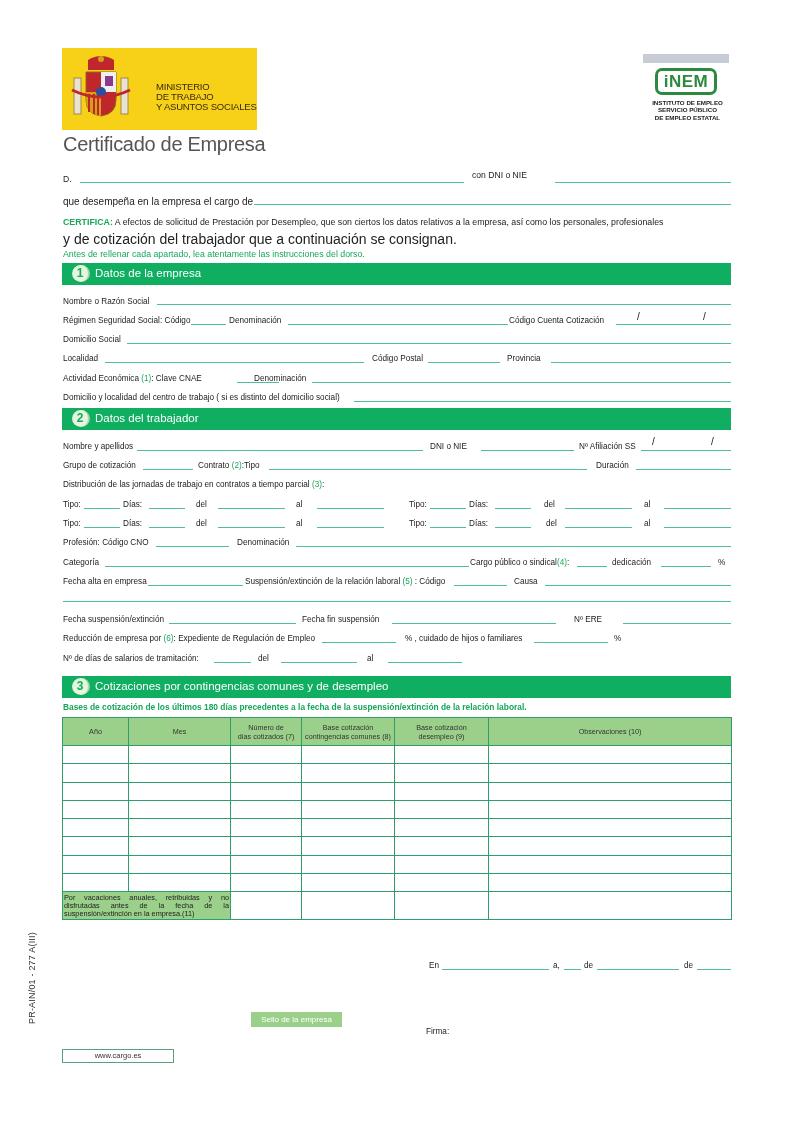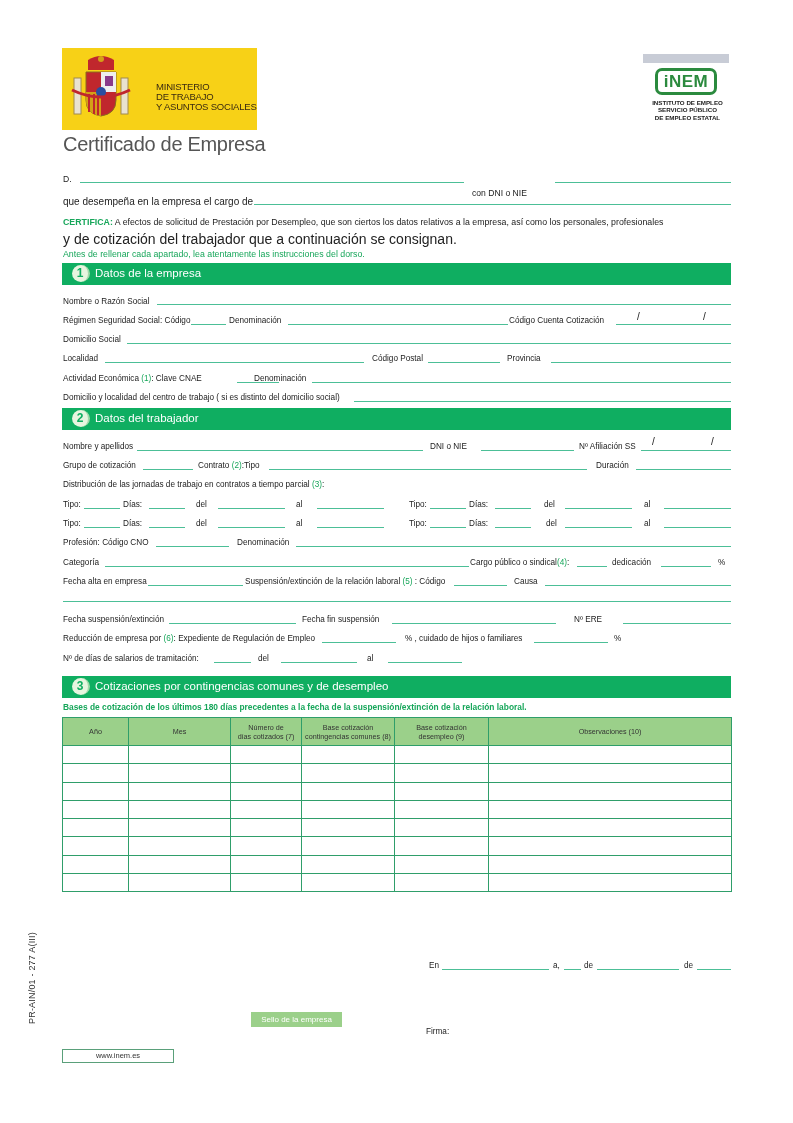--- a/index.html
+++ b/index.html
@@ -65,21 +65,21 @@
 <div class="abs inem-sub">
   <div>INSTITUTO DE EMPLEO</div>
   <div>SERVICIO PÚBLICO</div>
   <div>DE EMPLEO ESTATAL</div>
 </div>
 
 <div class="abs title">Certificado de Empresa</div>
 
 <span class="lbl" style="left:63px;top:174px;font-size:8.6px">D.</span>
 <div class="line" style="left:80px;top:182px;width:384px"></div>
-<span class="lbl" style="left:472px;top:188px;font-size:8.6px">con DNI o NIE</span>
+<span class="lbl" style="left:472px;top:170px;font-size:8.6px">con DNI o NIE</span>
 <div class="line" style="left:555px;top:182px;width:176px"></div>
 
 <span class="lbl" style="left:63px;top:196px;font-size:10px">que desempeña en la empresa el cargo de</span>
 <div class="line" style="left:254px;top:204px;width:477px"></div>
 
 <div class="lbl" style="left:63px;top:217px;font-size:8.8px">
   <b class="green-t">CERTIFICA:</b>
   <span>A efectos de solicitud de Prestación por Desempleo, que son ciertos los datos relativos a la empresa, así como los personales, profesionales</span>
 </div>
 <div class="lbl" style="left:63px;top:231px;font-size:14px">y de cotización del trabajador que a continuación se consignan.</div>
@@ -299,28 +299,35 @@
         <td></td>
       </tr>
   <tr>
         <td></td>
         <td></td>
         <td></td>
         <td></td>
         <td></td>
         <td></td>
       </tr>
+  <tr class="vac">
+    <td colspan="2" class="vacl">Por vacaciones anuales, retribuidas y no disfrutadas antes de la fecha de la suspensión/extinción en  la empresa.(11)</td>
+    <td></td>
+        <td></td>
+        <td></td>
+        <td></td>
+  </tr>
 </tbody>
   </table>
 
 <span class="lbl" style="left:429px;top:961px">En</span>
 <div class="line" style="left:442px;top:969px;width:107px"></div>
 <span class="lbl" style="left:553px;top:961px">a,</span>
 <div class="line" style="left:564px;top:969px;width:17px"></div>
 <span class="lbl" style="left:584px;top:961px">de</span>
 <div class="line" style="left:597px;top:969px;width:82px"></div>
 <span class="lbl" style="left:684px;top:961px">de</span>
 <div class="line" style="left:697px;top:969px;width:34px"></div>
 
 <div class="abs sello">Sello de la empresa</div>
 <span class="lbl" style="left:426px;top:1027px">Firma:</span>
-<div class="abs web">www.inem.es</div>
+<div class="abs web">www.cargo.es</div>
 <div class="abs vert">PR-AIN/01 - 277 A(III)</div>
 
 </body></html>

